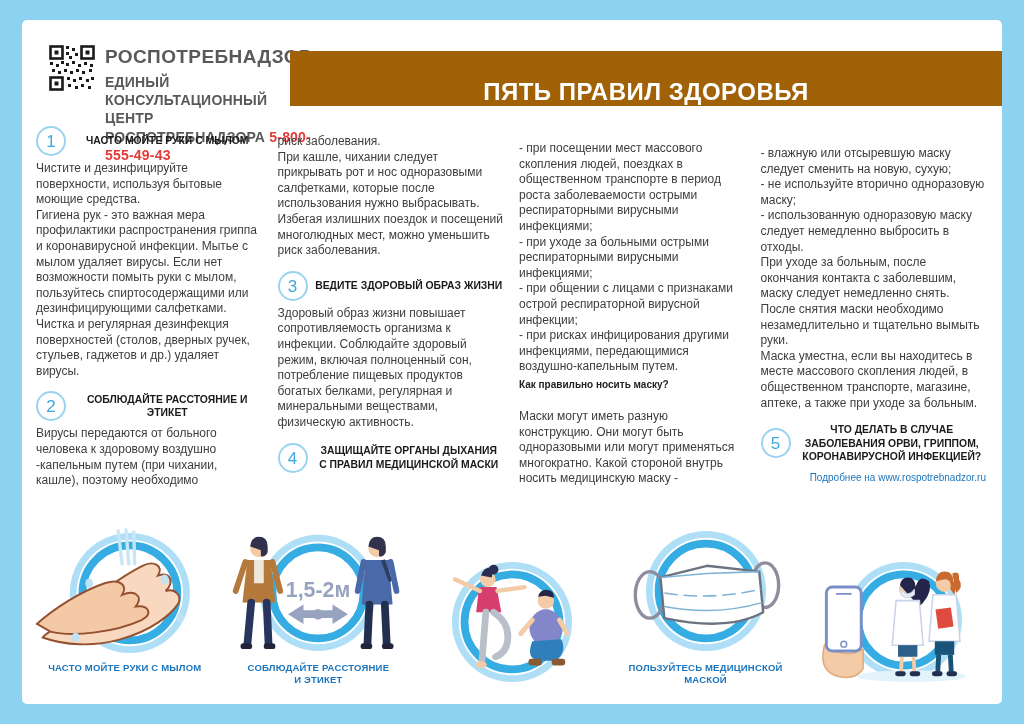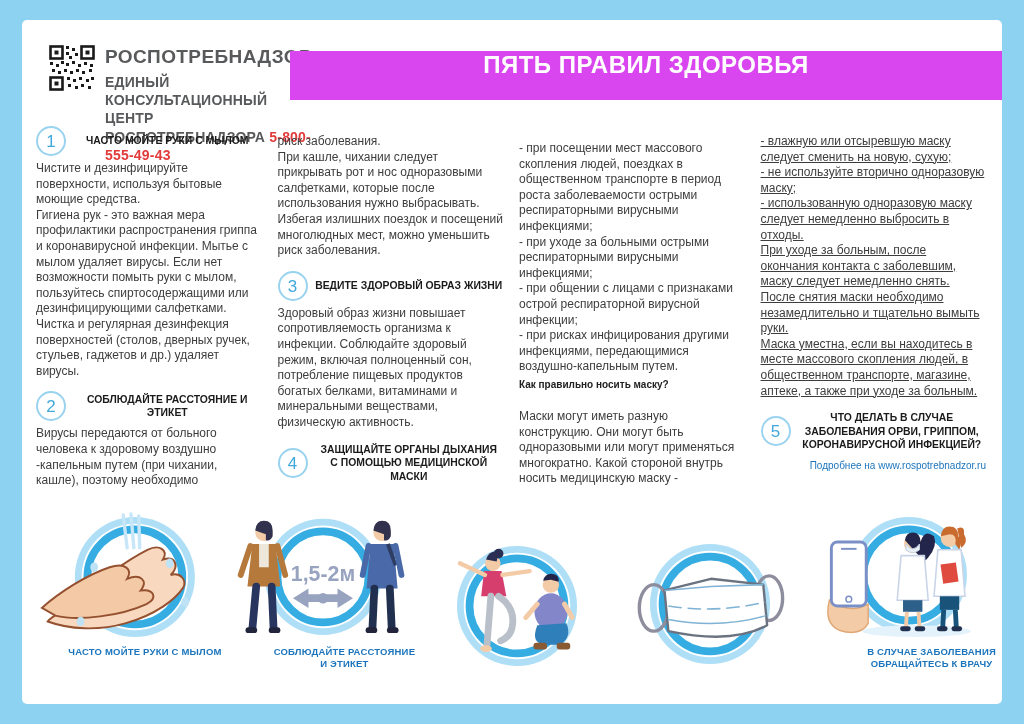--- a/index.html
+++ b/index.html
@@ -12,22 +12,22 @@
   }
   
   .header { display:flex; height:92px; flex:none; }
   .logo-block { width:268px; flex:none; padding:24px 0 0 26px; display:flex; gap:9px; }
   .qr { width:48px; height:48px; flex:none; }
   .logo-text { padding-top:2px; }
   .org { font-size:19px; letter-spacing:0.4px; color:#58595B; font-weight:bold; margin-bottom:5px; white-space:nowrap; }
   .org-sub { font-size:14px; font-weight:bold; color:#58595B; line-height:1.3; letter-spacing:0.2px; }
   .phone { color:#E23B3B; }
   .banner {
-    flex:1; margin-top:31px; height:49px; background:#d946ef;
-    display:flex; align-items:flex-start; justify-content:center;
+    flex:1; margin-top:31px; height:55px; background:#a16207;
+    display:flex; align-items:flex-end; justify-content:center;
   }
   .banner span { color:#FFFFFF; font-size:24px; font-weight:bold; letter-spacing:0.5px; }
   
   .main {
     height:376px; flex:none; overflow:hidden;
     display:grid; grid-template-columns:repeat(4,1fr); gap:16px;
     padding:12px 16px 0 14px;
   }
   .col { min-width:0; }
   .rule-head { display:flex; align-items:center; margin:2px 0 4px 0; }
@@ -40,21 +40,21 @@
     flex:1; text-align:center; font-weight:bold; font-size:10.4px; color:#1A1A1A;
     line-height:1.3; white-space:pre-line;
   }
   .body {
     font-size:12px; line-height:1.3; color:#3D3D3D; white-space:pre-line; margin-top:5px;
   }
   .subtitle { font-weight:bold; color:#222; font-size:10px; margin-top:4px; }
   .more-info { margin-top:8px; text-align:right; font-size:10px; color:#1C75BC; cursor:pointer; }
   
   .footer { flex:1; display:flex; align-items:flex-end; padding:0 6px; }
-  .fcell { flex:1; display:flex; flex-direction:column; align-items:flex-end; justify-content:flex-end; padding-bottom:32px; }
+  .fcell { flex:1; display:flex; flex-direction:column; align-items:center; justify-content:flex-end; padding-bottom:16px; }
   .fcell svg { width:184px; height:136px; }
   .caption {
     margin-top:3px; min-height:26px; text-align:center; font-size:9.5px; font-weight:bold;
     color:#1C75BC; line-height:1.3; white-space:pre-line; letter-spacing:0.2px;
   }
 </style>
 </head>
 <body>
 
 <div class="frame">
@@ -138,42 +138,42 @@
       </div>
 
       <div class="col">
         <div class="body" style="margin-top:10px;">риск заболевания.
 При кашле, чихании следует прикрывать рот и нос одноразовыми салфетками, которые после использования нужно выбрасывать.
 Избегая излишних поездок и посещений многолюдных мест, можно уменьшить риск заболевания.</div>
         <div class="rule-head later">
           <div class="num">3</div>
           <div class="rule-title">ВЕДИТЕ ЗДОРОВЫЙ ОБРАЗ ЖИЗНИ</div>
         </div>
-        <div class="body">Здоровый образ жизни повышает сопротивляемость организма к инфекции. Соблюдайте здоровый режим, включая полноценный сон, потребление пищевых продуктов богатых белками, витаминами и минеральными веществами, физическую активность.</div>
+        <div class="body">Здоровый образ жизни повышает сопротивляемость организма к инфекции. Соблюдайте здоровый режим, включая полноценный сон, потребление пищевых продуктов богатых белками, регулярная и минеральными веществами, физическую активность.</div>
         <div class="rule-head later">
           <div class="num">4</div>
           <div class="rule-title">ЗАЩИЩАЙТЕ ОРГАНЫ ДЫХАНИЯ
-С ПОМОЩЬЮ МЕДИЦИНСКОЙ МАСКИ</div>
+С ПРАВИЛ МЕДИЦИНСКОЙ МАСКИ</div>
         </div>
       </div>
 
       <div class="col">
         <div class="body" style="margin-top:17px;">- при посещении мест массового скопления людей, поездках в общественном транспорте в период роста заболеваемости острыми респираторными вирусными инфекциями;
 - при уходе за больными острыми респираторными вирусными инфекциями;
 - при общении с лицами с признаками острой респираторной вирусной инфекции;
 - при рисках инфицирования другими инфекциями, передающимися воздушно-капельным путем.</div>
         <div class="subtitle">Как правильно носить маску?</div>
         <div class="body" style="margin-top:19px;">Маски могут иметь разную конструкцию. Они могут быть одноразовыми или могут применяться многократно. Какой стороной внутрь носить медицинскую маску - непринципиально.
 Чтобы обезопасить себя от заражения, крайне важно правильно ее носить:
 - маска должна тщательно закрепляться, плотно закрывать рот и нос, не оставляя зазоров;
 - старайтесь не касаться поверхностей маски при ее снятии, если вы ее коснулись, тщательно вымойте руки с мылом или обработайте спиртовым средством;</div>
       </div>
 
       <div class="col">
-        <div class="body" style="margin-top:10px;text-decoration:underline;">- влажную или отсыревшую маску следует сменить на новую, сухую;
+        <div class="body" style="margin-top:22px;">- влажную или отсыревшую маску следует сменить на новую, сухую;
 - не используйте вторично одноразовую маску;
 - использованную одноразовую маску следует немедленно выбросить в отходы.
 При уходе за больным, после окончания контакта с заболевшим, маску следует немедленно снять. После снятия маски необходимо незамедлительно и тщательно вымыть руки.
 Маска уместна, если вы находитесь в месте массового скопления людей, в общественном транспорте, магазине, аптеке, а также при уходе за больным.</div>
         <div class="rule-head later">
           <div class="num">5</div>
           <div class="rule-title">ЧТО ДЕЛАТЬ В СЛУЧАЕ ЗАБОЛЕВАНИЯ ОРВИ, ГРИППОМ, КОРОНАВИРУСНОЙ ИНФЕКЦИЕЙ?</div>
         </div>
         <div class="more-info">Подробнее на www.rospotrebnadzor.ru</div>
       </div>
@@ -282,20 +282,22 @@
           <circle cx="95" cy="70" r="62" fill="#AEDFF7"></circle>
           <circle cx="95" cy="70" r="55" fill="#FFFFFF"></circle>
           <circle cx="95" cy="70" r="49" fill="#FFFFFF" stroke="#35ADE3" stroke-width="8"></circle>
           <ellipse cx="37" cy="74" rx="15" ry="24" fill="none" stroke="#8D8D9E" stroke-width="3.5"></ellipse>
           <ellipse cx="156" cy="64" rx="14" ry="23" fill="none" stroke="#8D8D9E" stroke-width="3.5"></ellipse>
           <path d="M48,56 L96,44 L150,50 L154,92 Q118,112 52,98 Z" fill="#FFFFFF" stroke="#6B7280" stroke-width="2.5" stroke-linejoin="round"></path>
           <path d="M48,56 L96,52 L150,50" fill="none" stroke="#7FB3D5" stroke-width="1.6"></path>
           <path d="M52,72 Q100,80 152,68" fill="none" stroke="#7FB3D5" stroke-width="1.6" stroke-dasharray="14 6"></path>
           <path d="M52,86 Q104,96 153,82" fill="none" stroke="#7FB3D5" stroke-width="1.6"></path>
         </svg>
+        <div class="caption">ПОЛЬЗУЙТЕСЬ МЕДИЦИНСКОЙ
+МАСКОЙ</div>
       </div>
 
       <div class="fcell">
         <svg viewBox="0 0 190 140">
           <circle cx="100" cy="70" r="60" fill="#AEDFF7"></circle>
           <circle cx="100" cy="70" r="53" fill="#FFFFFF"></circle>
           <circle cx="100" cy="70" r="47" fill="#FFFFFF" stroke="#35ADE3" stroke-width="8"></circle>
           <ellipse cx="108" cy="128" rx="56" ry="6" fill="#E3F2FB"></ellipse>
 
           <path d="M18,96 Q12,120 28,127 Q50,134 58,120 L58,100 Q40,110 22,98 Z" fill="#F4CBA7" stroke="#E0A877" stroke-width="1.5"></path>
@@ -319,19 +321,17 @@
             <path d="M133,30 Q134,20 142,20 Q151,20 151,30 Q156,34 152,44 L148,38 Q150,28 142,28 Z" fill="#C96A2E"></path>
             <path d="M150,22 Q158,18 157,28 Q162,36 154,42 Z" fill="#C96A2E"></path>
             <path d="M130,44 L154,44 L158,92 L126,92 Z" fill="#FFFFFF" stroke="#C9D4E8" stroke-width="1.6"></path>
             <rect x="134" y="58" width="16" height="20" fill="#E04B3F" transform="rotate(-8 142 68)"></rect>
             <rect x="132" y="92" width="20" height="14" fill="#19537A"></rect>
             <path d="M136,106 L135,124 M148,106 L149,124" stroke="#19537A" stroke-width="5"></path>
             <rect x="129" y="123" width="11" height="5" rx="2.5" fill="#21304F"></rect>
             <rect x="144" y="123" width="11" height="5" rx="2.5" fill="#21304F"></rect>
           </g>
         </svg>
-        <div class="caption">В СЛУЧАЕ ЗАБОЛЕВАНИЯ
-ОБРАЩАЙТЕСЬ К ВРАЧУ</div>
       </div>
 
     </div>
   </div>
 </div>
 
 </body></html>

